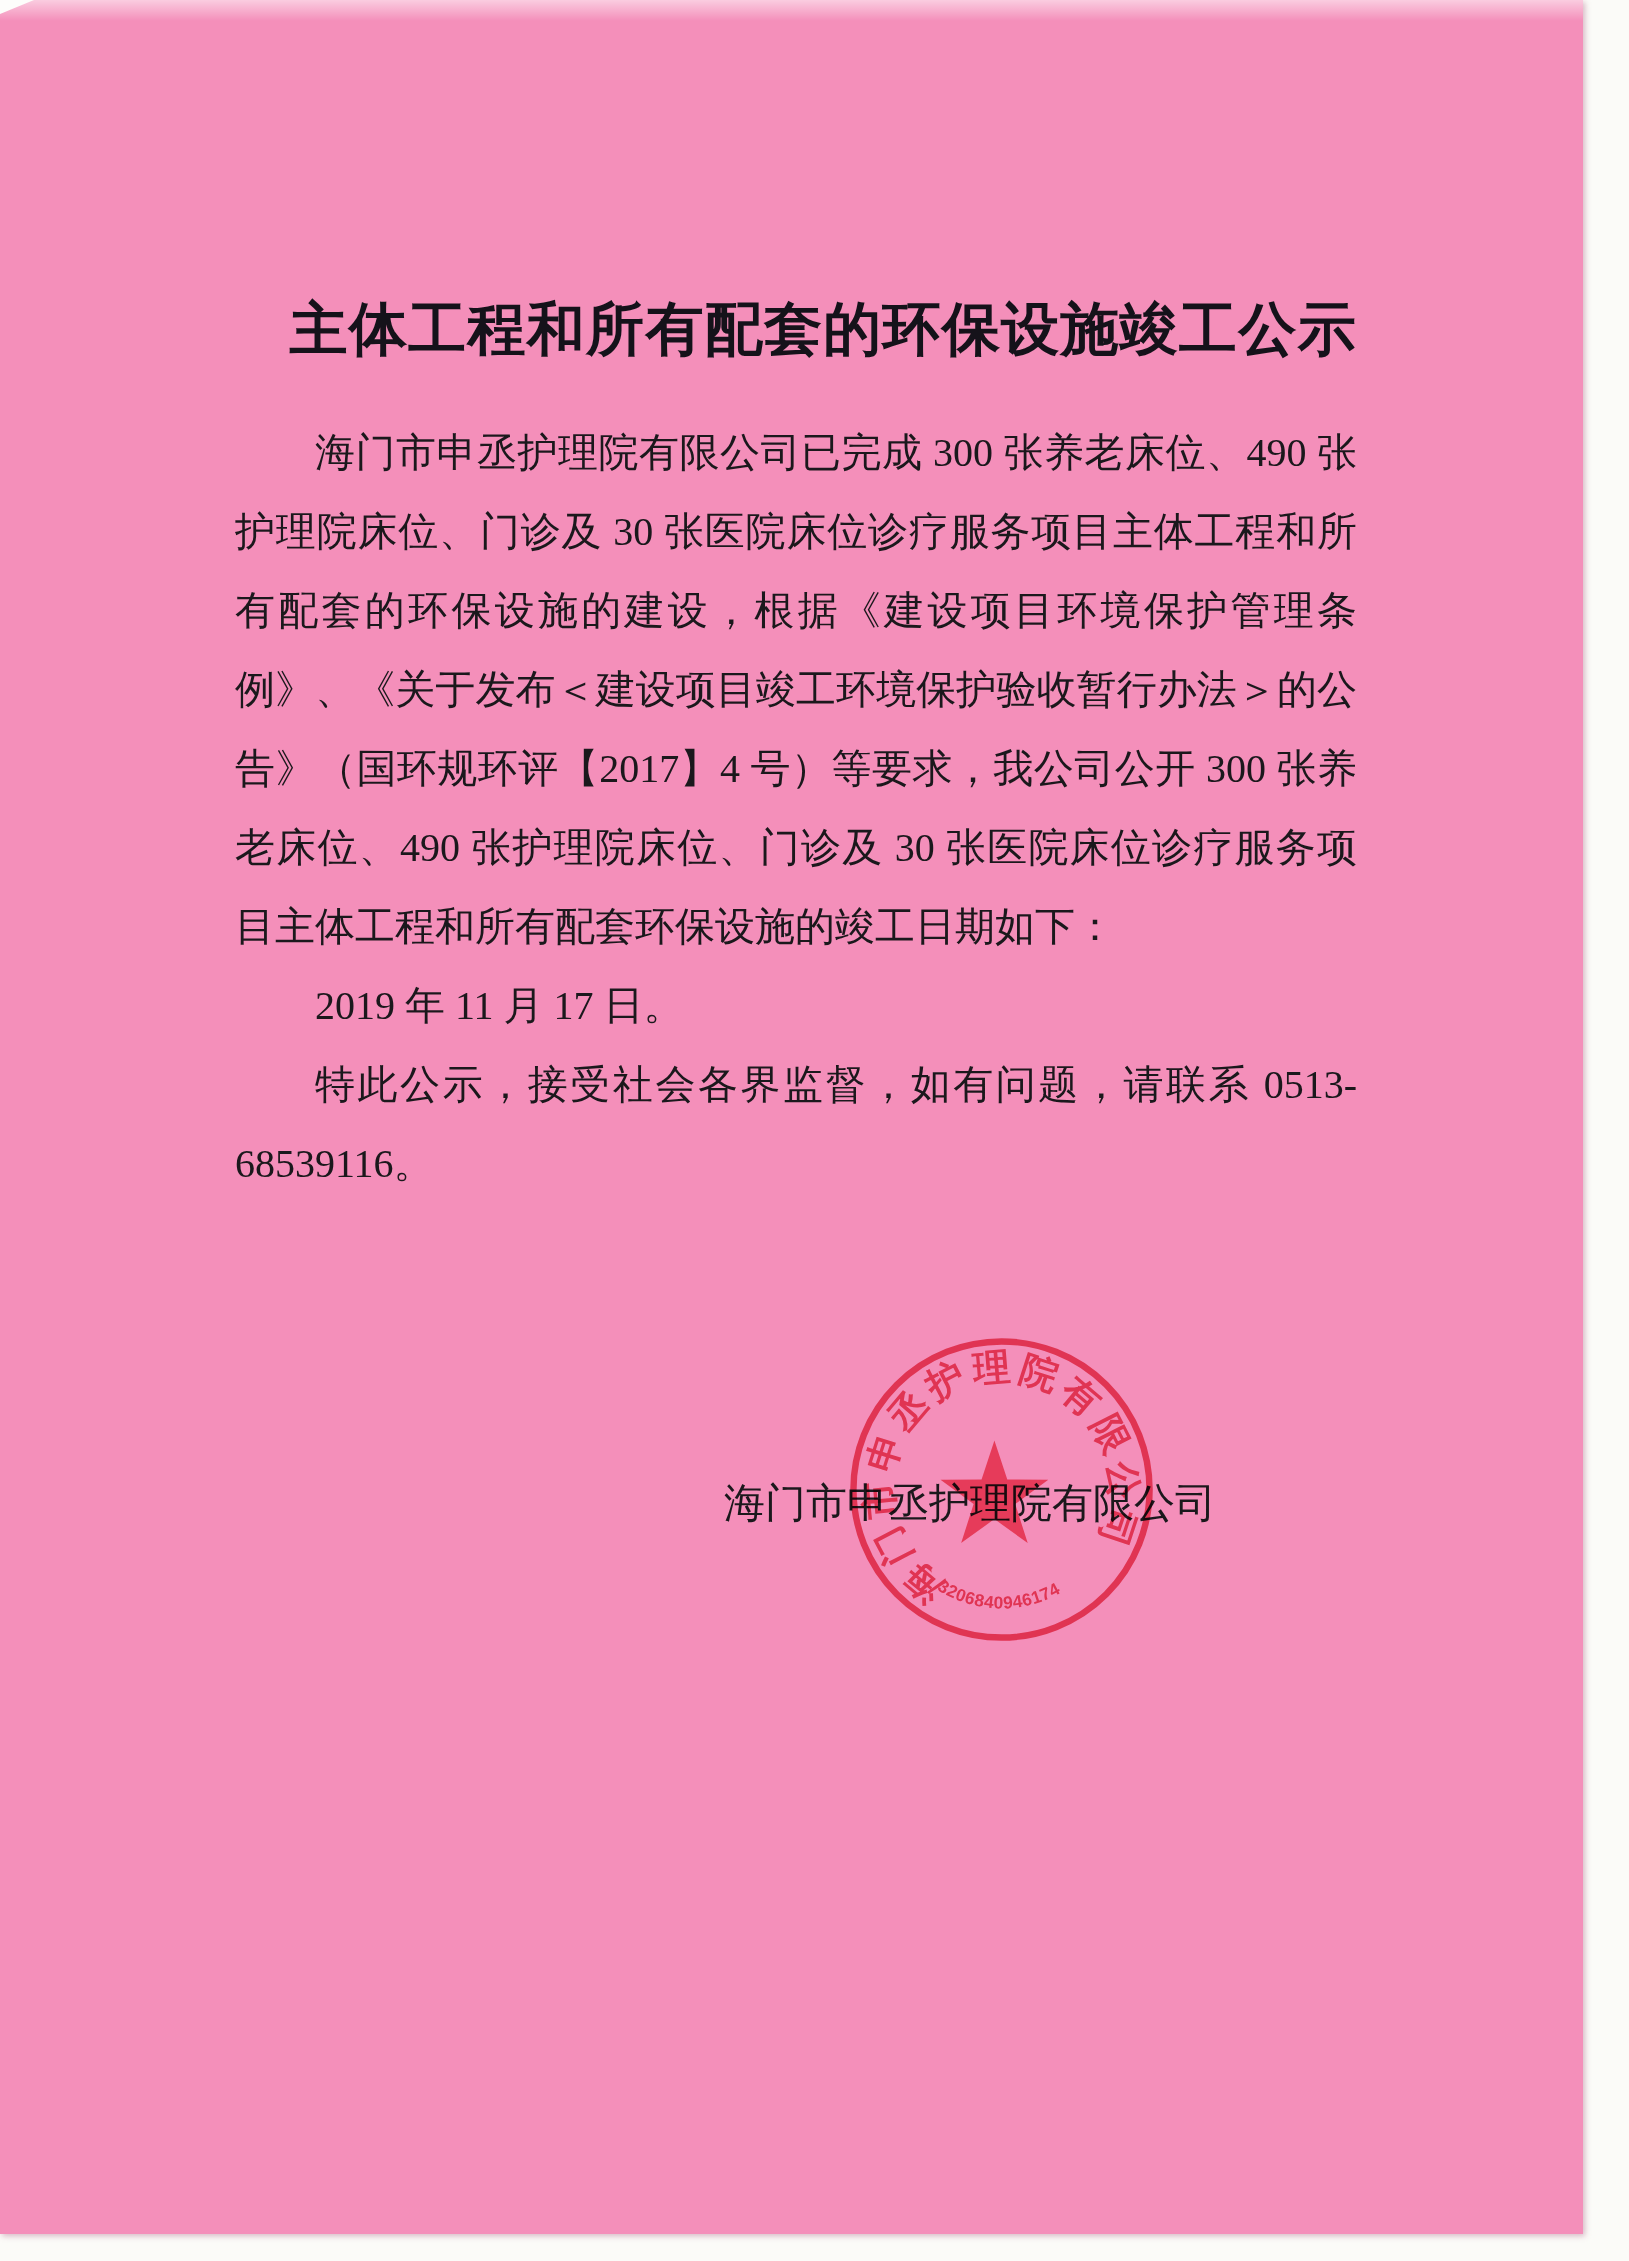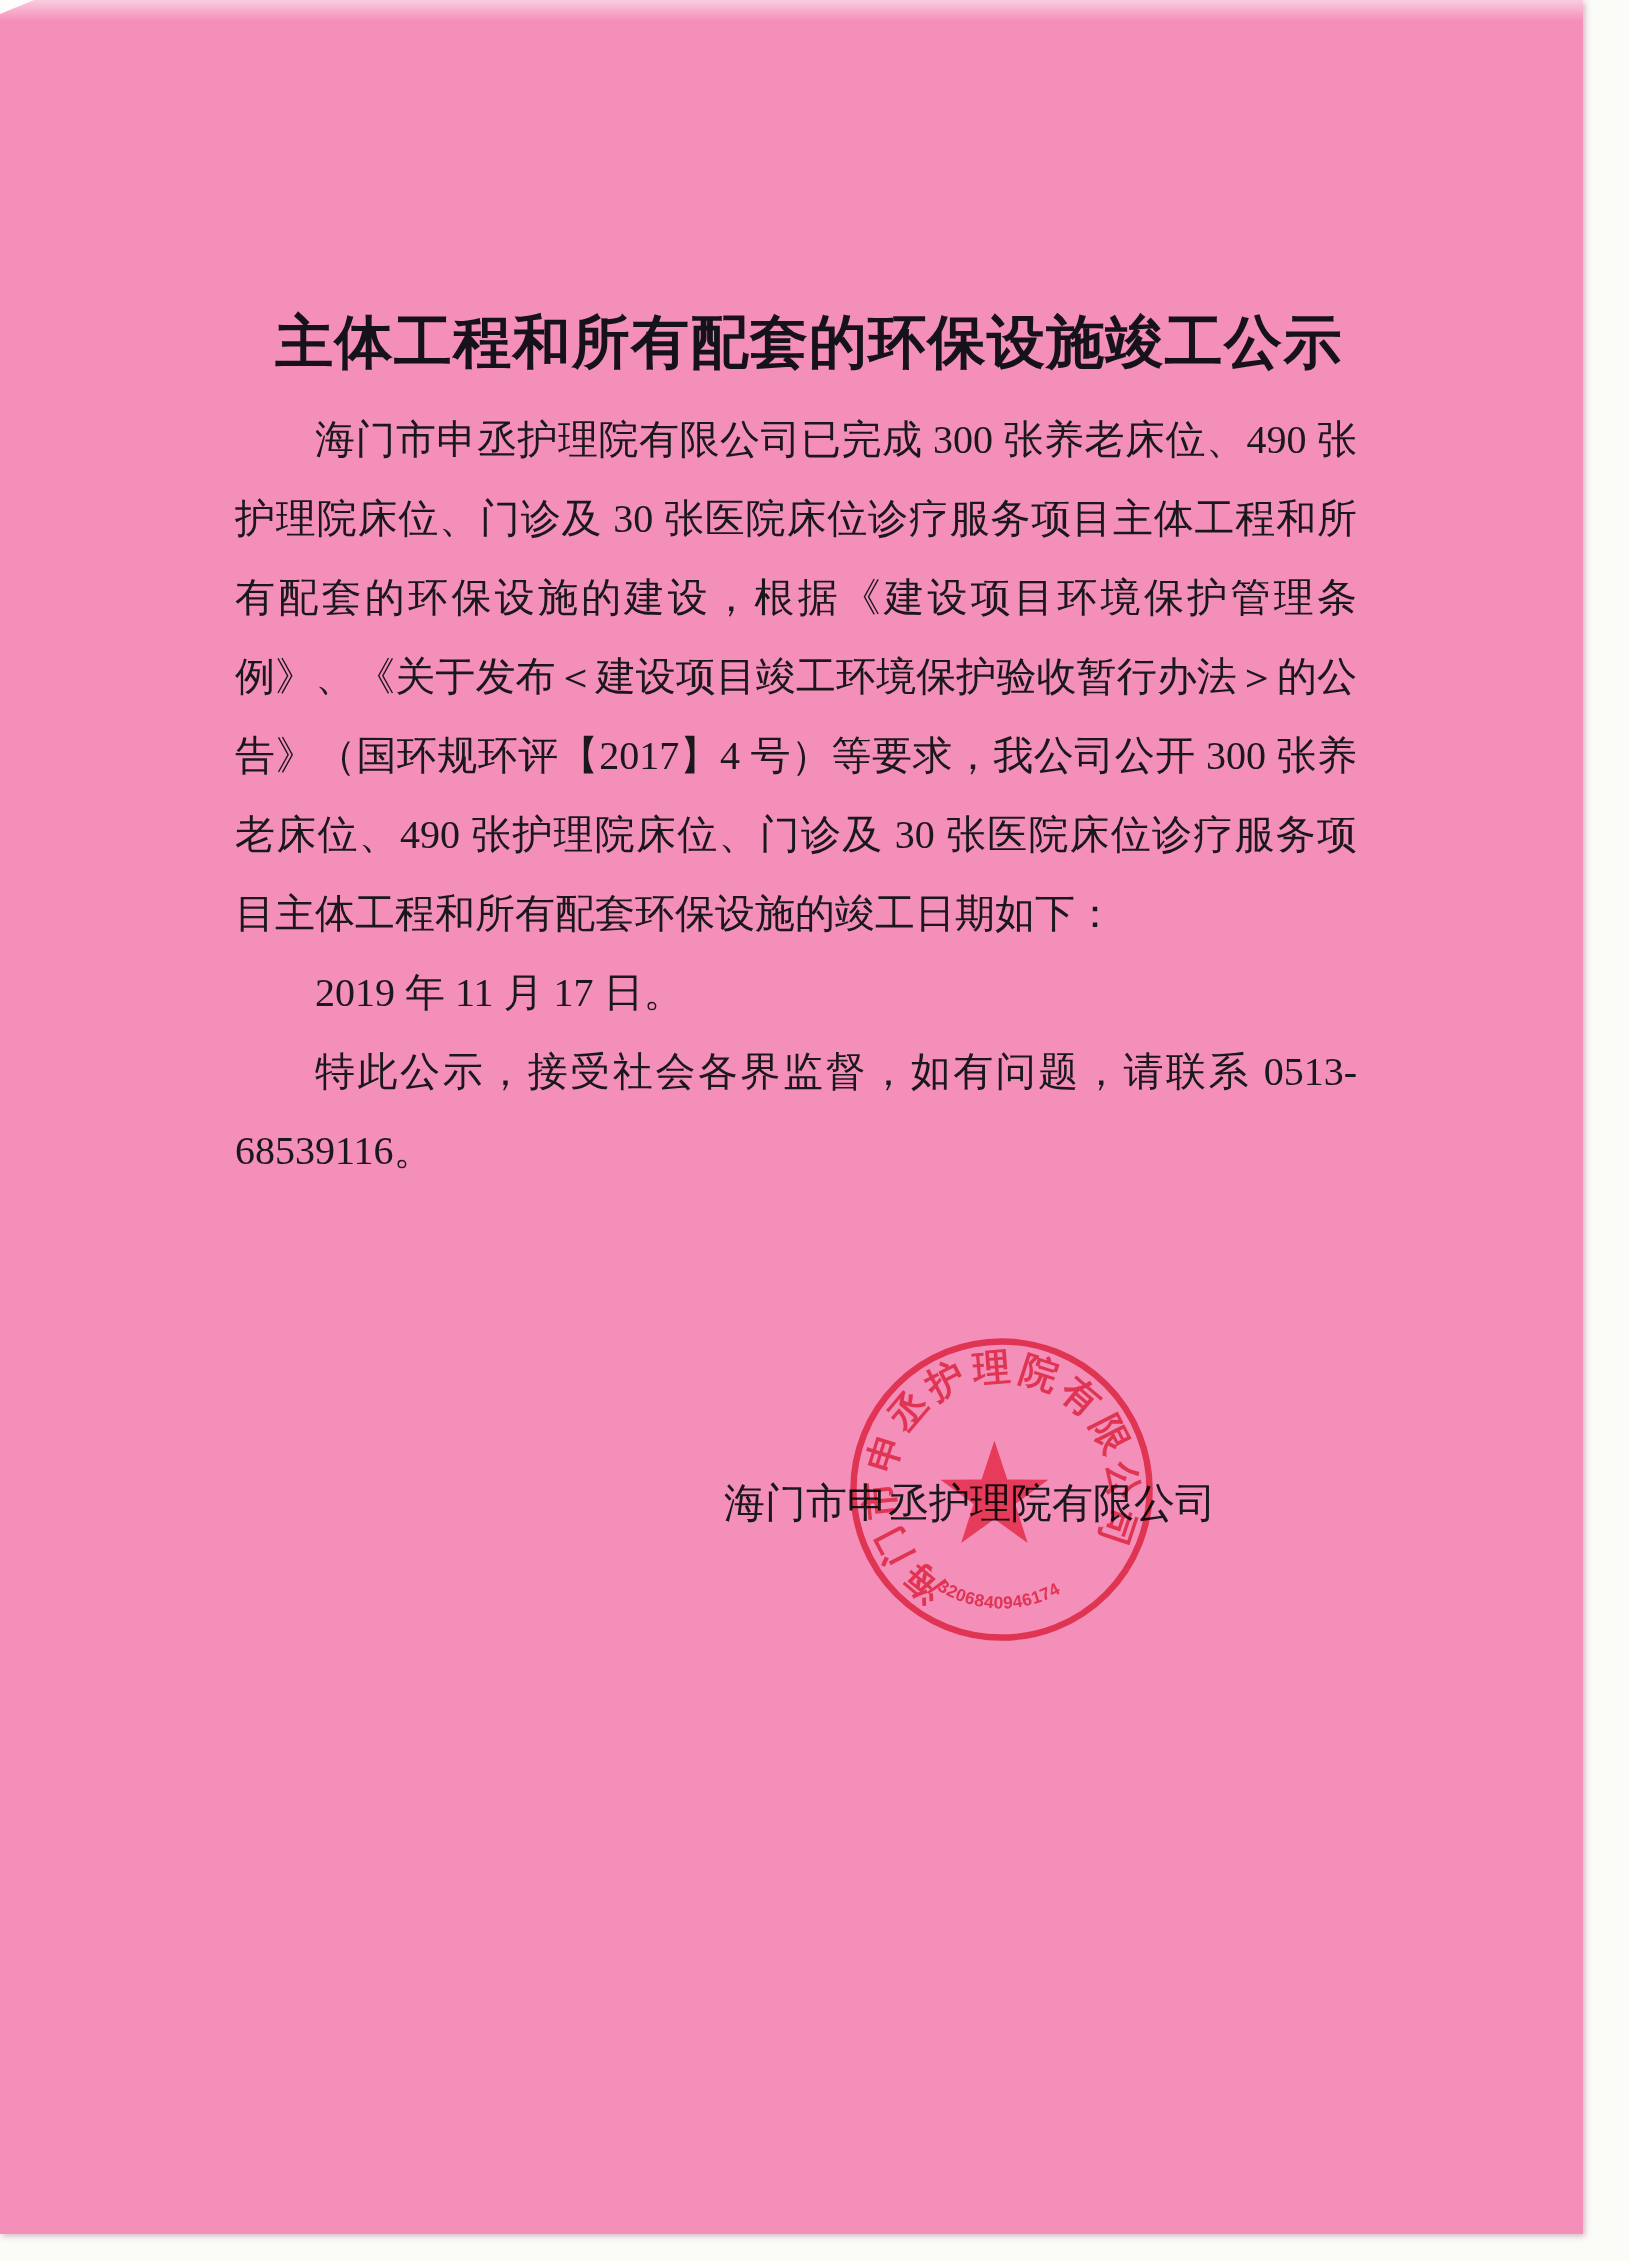--- a/index.html
+++ b/index.html
@@ -22,31 +22,31 @@
     background: linear-gradient(180deg, rgba(255,255,255,0.55), rgba(255,255,255,0));
   }
   .corner-fold {
     position: absolute; left: 0; top: 0;
     width: 0; height: 0;
     border-top: 14px solid #fdfdfb;
     border-right: 34px solid transparent;
   }
   .doc-title {
     position: absolute; left: 235px; top: 291px; width: 1122px;
-    margin: 13px;
-    text-align: center;
+    margin: 0;
+    text-align: right;
     font-family: "Liberation Sans", "DejaVu Sans", sans-serif;
     font-weight: bold;
     font-size: 58px;
     letter-spacing: 1.3px;
     color: #15121a;
     white-space: nowrap;
   }
   .body-text {
-    position: absolute; left: 235px; top: 400px; width: 1122px;
+    position: absolute; left: 235px; top: 413px; width: 1122px;
     font-size: 40px;
     line-height: 79px;
     color: #1b181c;
     text-align: justify;
     text-justify: inter-ideograph;
   }
   .body-text p { margin: 0; text-indent: 2em; }
   .signature {
     position: absolute; left: 680px; top: 1469px; width: 580px;
     text-align: center;

